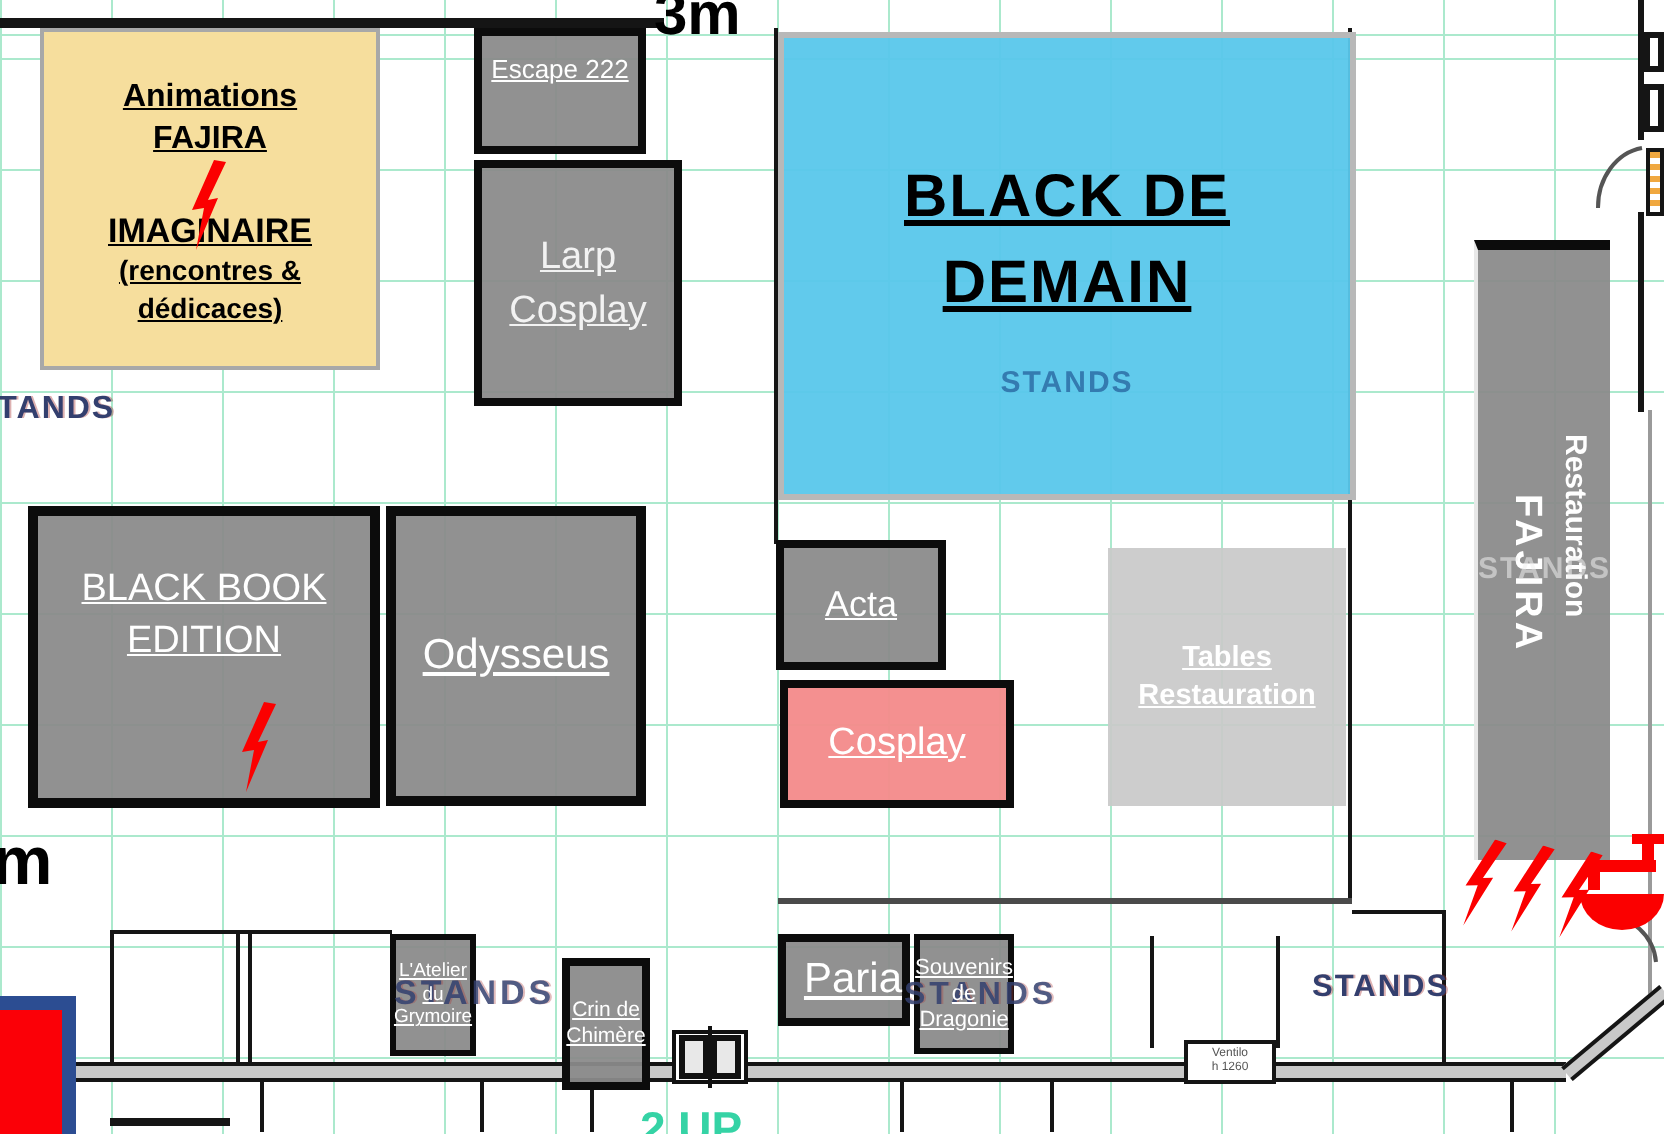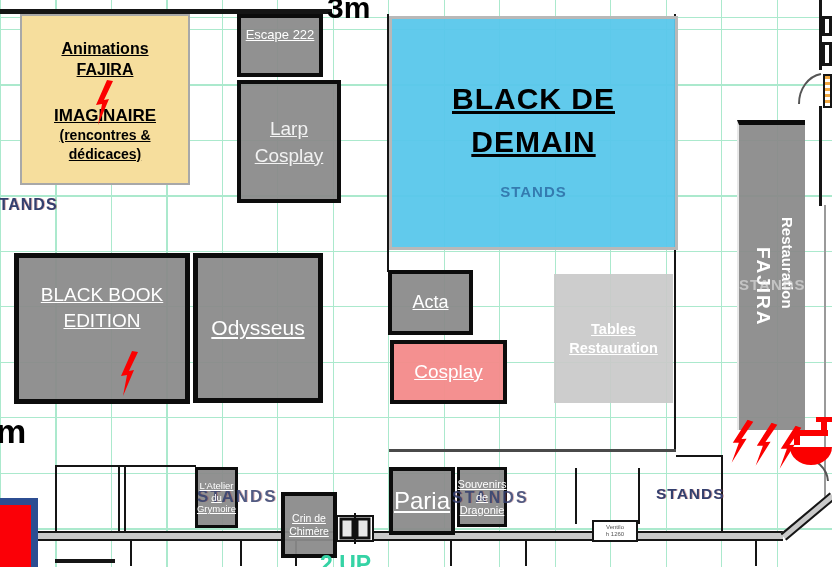--- a/index.html
+++ b/index.html
@@ -33,22 +33,22 @@
   .z-acta{left:388px;top:270px;width:85px;height:65px;font-size:18px;}
   .z-shakos{left:390px;top:340px;width:117px;height:64px;background:rgba(244,139,139,.96);border:4px solid #0c0c0c;font-size:19px;}
   .z-tables{left:554px;top:274px;width:119px;height:129px;background:rgba(201,201,201,.92);font-weight:700;font-size:14.5px;line-height:19px;}
   .z-resto{left:737px;top:120px;width:68px;height:310px;background:rgba(138,138,138,.94);border-top:5px solid #0c0c0c;border-left:2px solid #e8e8e8;}
   .vtxt{position:absolute;writing-mode:vertical-rl;color:#fff;white-space:nowrap;}
   .vtxt.r1{right:9px;top:92px;font-size:15px;font-weight:700;}
   .vtxt.r2{right:31px;top:122px;font-size:19px;font-weight:800;letter-spacing:2px;}
   .booth{font-weight:400;}
   .z-atelier{left:195px;top:467px;width:43px;height:61px;border-width:3px;font-size:9.5px;line-height:11.5px;}
   .z-miinda{left:240px;top:468px;width:38px;height:60px;border-width:3px;font-size:13px;}
-  .z-crin{left:281px;top:492px;width:56px;height:66px;font-size:10.5px;line-height:13px;}
-  .z-paria{left:389px;top:467px;width:66px;height:68px;font-size:24px;}
+  .z-crin{left:281px;top:479px;width:44px;height:66px;font-size:10.5px;line-height:13px;}
+  .z-paria{left:389px;top:467px;width:66px;height:46px;font-size:21px;align-items:flex-end;}
   .z-souv{left:457px;top:467px;width:50px;height:60px;border-width:3px;font-size:11px;line-height:13px;}
   .blabel{position:relative;z-index:2;}
   
   .stands{position:absolute;color:#333f6e;font-weight:700;letter-spacing:1px;text-shadow:1px 0 0 rgba(170,60,60,.4);}
   .st-left{left:-13px;top:196px;font-size:16px;}
   .st-bl{left:197px;top:487px;font-size:17px;opacity:.85;letter-spacing:2px;}
   .st-bm{left:452px;top:489px;font-size:16px;opacity:.85;letter-spacing:2px;}
   .st-br{left:656px;top:485px;font-size:15.5px;}
   .st-resto{left:739px;top:276px;font-size:15px;color:rgba(238,238,238,.55);text-shadow:none;}
   

